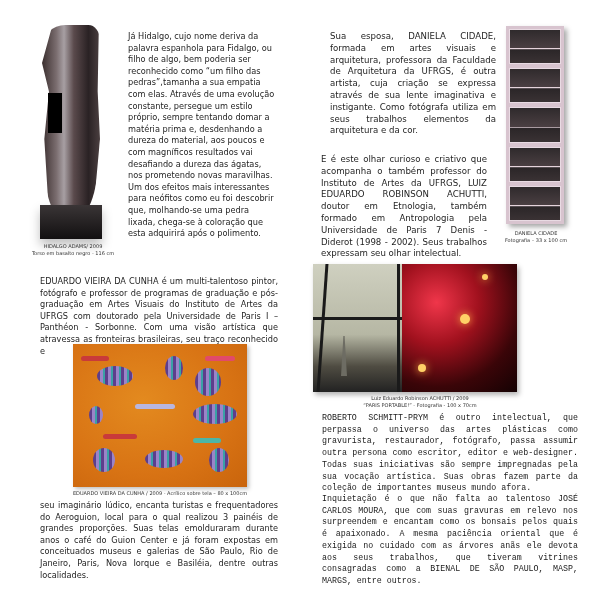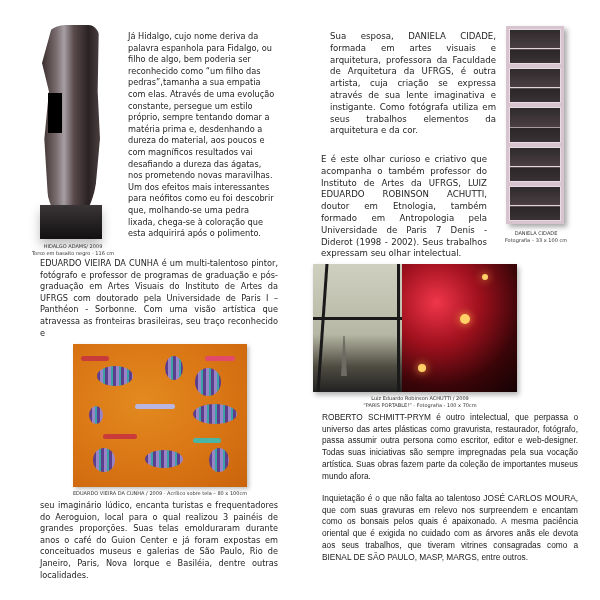--- a/index.html
+++ b/index.html
@@ -7,21 +7,21 @@
       width: 600px; height: 600px; position: relative; overflow: hidden;
       background: #ffffff; color: #1a1a1a;
       font-family: "DejaVu Sans", sans-serif;
     }
     .abs { position: absolute; }
     .para {
       font-size: 8.2px; line-height: 11.6px; color: #1e1e1e;
     }
     .center { text-align: left; }
     .justify { text-align: justify; text-align-last: left; }
-    .sans2 { font-family: Liberation Sans, sans-serif; font-size: 8.3px; line-height: 11.7px; }
+    .sans2 { font-family: Liberation Mono, monospace; font-size: 8.3px; line-height: 11.7px; }
     .caption {
       font-family: "DejaVu Sans", sans-serif; font-size: 5px; line-height: 6.5px;
       color: #333; text-align: center;
     }
     
     .sculpture-wrap { left: 28px; top: 25px; width: 90px; height: 222px; }
     .torso {
       position: absolute; left: 14px; top: 0; width: 58px; height: 190px;
       background: linear-gradient(90deg, #3a2e2e 0%, #7b6e70 25%, #a79fa3 38%, #5a4a4c 55%, #2a2224 80%, #4b3f40 100%);
       border-radius: 40% 20% 35% 30% / 12% 8% 40% 40%;
@@ -70,21 +70,21 @@
   <div class="censor"></div>
   <div class="base"></div>
 </div>
 <div class="abs caption" style="left:14px; top:243px; width:118px;">
   <div>HIDALGO ADAMS/ 2009</div>
   <div>Torso em basalto negro - 116 cm</div>
 </div>
 
 <div class="abs para center" style="left:128px; top:31px; width:150px;">Já Hidalgo, cujo nome deriva da palavra espanhola para Fidalgo, ou filho de algo, bem poderia ser reconhecido como “um filho das pedras”,tamanha a sua empatia com elas. Através de uma evolução constante, persegue um estilo próprio, sempre tentando domar a matéria prima e, desdenhando a dureza do material, aos poucos e com magníficos resultados vai desafiando a dureza das ágatas, nos prometendo novas maravilhas. Um dos efeitos mais interessantes para neófitos como eu foi descobrir que, molhando-se uma pedra lixada, chega-se à coloração que esta adquirirá após o polimento.</div>
 
-<div class="abs para justify" style="left:40px; top:258px; width:238px;">EDUARDO VIEIRA DA CUNHA é um multi-talentoso pintor, fotógrafo e professor de programas de graduação e pós-graduação em Artes Visuais do Instituto de Artes da UFRGS com doutorado pela Universidade de Paris I – Panthéon - Sorbonne. Com uma visão artística que atravessa as fronteiras brasileiras, seu traço reconhecido e</div>
+<div class="abs para justify" style="left:40px; top:276px; width:238px;">EDUARDO VIEIRA DA CUNHA é um multi-talentoso pintor, fotógrafo e professor de programas de graduação e pós-graduação em Artes Visuais do Instituto de Artes da UFRGS com doutorado pela Universidade de Paris I – Panthéon - Sorbonne. Com uma visão artística que atravessa as fronteiras brasileiras, seu traço reconhecido e</div>
 
 <div class="abs painting">
   <div class="balloon" style="left:24px; top:22px; width:36px; height:20px;"></div>
   <div class="balloon" style="left:92px; top:12px; width:18px; height:24px;"></div>
   <div class="balloon" style="left:122px; top:24px; width:26px; height:28px;"></div>
   <div class="balloon" style="left:16px; top:62px; width:14px; height:18px;"></div>
   <div class="balloon" style="left:120px; top:60px; width:44px; height:20px;"></div>
   <div class="balloon" style="left:20px; top:104px; width:22px; height:24px;"></div>
   <div class="balloon" style="left:72px; top:106px; width:38px; height:18px;"></div>
   <div class="balloon" style="left:136px; top:104px; width:20px; height:24px;"></div>

